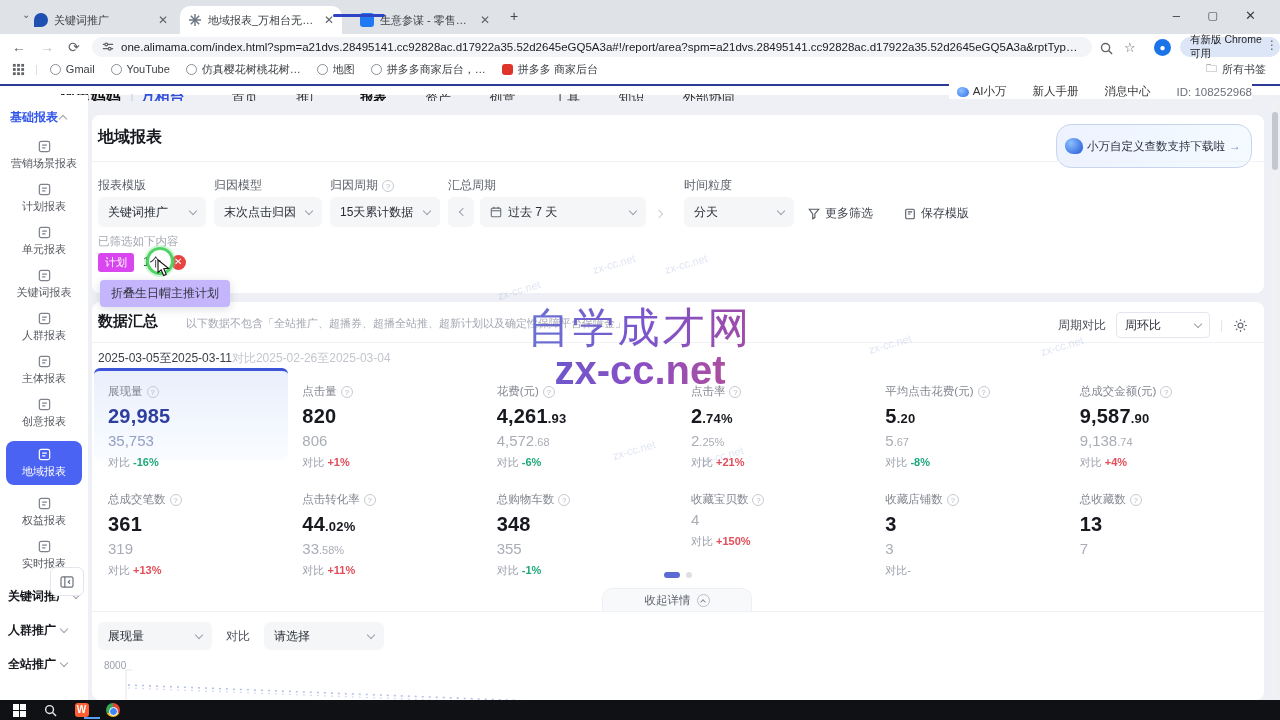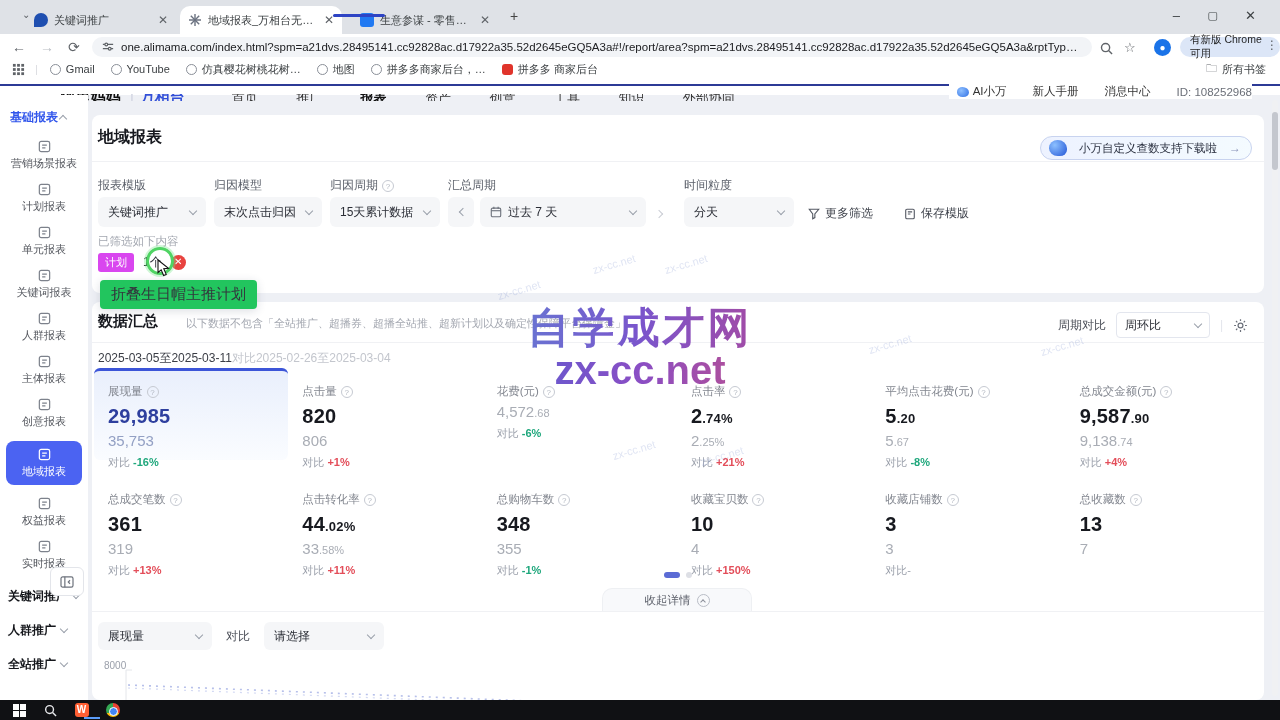--- a/index.html
+++ b/index.html
@@ -50,30 +50,30 @@
 .panel{position:absolute;background:#fff;border-radius:8px}
 #panel1{left:92px;top:115px;width:1172px;height:178px}
 #panel2{left:92px;top:302px;width:1172px;height:398px;overflow:hidden}
 .ptitle{font-size:16px;font-weight:bold;color:#17191f}
 .divider{position:absolute;left:0;width:1172px;height:1px;background:#f0f1f4}
 .flabel{font-size:12px;color:#5c616b;display:flex;align-items:center;gap:4px}
 .fselect{position:absolute;height:30px;background:#f5f6f8;border-radius:6px;display:flex;align-items:center;justify-content:space-between;padding:0 10px;font-size:12px;color:#2b2e36}
 .qm{display:inline-block;width:12px;height:12px;border:1px solid #c6cad2;border-radius:50%;color:#b4b9c2;font-size:8px;line-height:11px;text-align:center}
 .sqbtn{position:absolute;width:26px;height:30px;background:#f5f6f8;border-radius:6px;display:flex;align-items:center;justify-content:center}
 .linkbtn{position:absolute;display:flex;align-items:center;gap:5px;font-size:12px;color:#41454e}
-#banner{position:absolute;right:12px;top:21px;height:24px;border:1px solid #c8d3ef;border-radius:15px;background:linear-gradient(90deg,#edf2ff,#f4fbff);display:flex;align-items:center;gap:12px;padding:0 10px 0 8px;font-size:11.5px;color:#2c3242}
+#banner{position:absolute;right:12px;top:9px;height:44px;border:1px solid #c8d3ef;border-radius:15px;background:linear-gradient(90deg,#edf2ff,#f4fbff);display:flex;align-items:center;gap:4px;padding:0 10px 0 8px;font-size:11.5px;color:#2c3242}
 .mascot{width:18px;height:16px;border-radius:55% 60% 45% 55%;background:radial-gradient(circle at 32% 32%,#8cc0ff,#2457d6)}
 #hint{position:absolute;left:6px;top:119px;font-size:11.5px;color:#a3a7b0}
 #chiprow{position:absolute;left:6px;top:138px;display:flex;align-items:center;gap:9px}
 .chiptag{background:#d946ef;color:#fff;font-size:11px;border-radius:3px;padding:2px 7px}
 .chipcount{font-size:12px;color:#33363d}
 .delicon{width:15px;height:15px;border-radius:50%;background:#e8433f;color:#fff;font-size:10px;line-height:14px;text-align:center}
 #ring{position:absolute;left:146px;top:247px;width:28px;height:28px;border:3px solid #4fd463;border-radius:50%;box-shadow:0 0 0 2px rgba(120,230,140,.35)}
 #cursor{position:absolute;left:157px;top:259px}
-#tooltip{position:absolute;left:100px;top:280px;background:#22c55e;border-radius:4px;box-shadow:0 2px 10px rgba(40,50,80,.16);padding:5px 11px;font-size:15px;color:#33363d;z-index:30;white-space:nowrap}
+#tooltip{position:absolute;left:100px;top:280px;background:#c4b5fd;border-radius:4px;box-shadow:0 2px 10px rgba(40,50,80,.16);padding:5px 11px;font-size:12px;color:#33363d;z-index:30;white-space:nowrap}
 
 .stitle{font-size:15px;font-weight:bold;color:#17191f}
 .ssub{font-size:11px;color:#a3a7b0}
 #cmpwrap{position:absolute;right:16px;top:10px;display:flex;align-items:center;gap:10px;font-size:12px;color:#4a4e57}
 .cselect{width:94px;height:26px;border:1px solid #e3e6ee;border-radius:4px;display:flex;align-items:center;justify-content:space-between;padding:0 8px;font-size:12px;color:#2b2e36}
 #dates{position:absolute;left:6px;top:48px;font-size:12px}
 #dates .d1{color:#3a3d45}
 #dates .d2{color:#c3c6cd}
 #mgrid{position:absolute;left:2px;top:66px;width:1166px;display:grid;grid-template-columns:repeat(6,1fr);row-gap:16px}
 .mcard{height:92px;padding:16px 10px 0 14px;border-radius:6px}
@@ -94,21 +94,21 @@
 .pgdot{width:6px;height:6px;border-radius:3px;background:#dddfe5}
 #collapsetab{position:absolute;left:510px;top:286px;width:150px;height:24px;background:#f8f9fb;border:1px solid #eef0f3;border-bottom:none;border-radius:10px 10px 0 0;display:flex;align-items:center;justify-content:center;gap:6px;font-size:11.5px;color:#5d616b}
 .circ{width:13px;height:13px;border:1px solid #b9bdc6;border-radius:50%;display:flex;align-items:center;justify-content:center}
 .circ .chev{width:4px;height:4px;margin-top:2px}
 
 #chartctrl{position:absolute;left:6px;top:320px;display:flex;align-items:center;gap:14px;font-size:12px;color:#4a4e57}
 .cselect2{height:28px;background:#f5f6f8;border-radius:6px;display:flex;align-items:center;justify-content:space-between;padding:0 10px;font-size:12px;color:#2b2e36}
 #ylab{position:absolute;left:12px;top:358px;font-size:10px;color:#9ba0ab}
 
 .wm{position:absolute;z-index:40;pointer-events:none;text-align:center}
-.wm1{left:440px;top:300px;width:400px;font-size:42px;font-weight:bold;letter-spacing:3px;background:linear-gradient(90deg,#5c8ad6,#7a55cc,#c04489);-webkit-background-clip:text;background-clip:text;color:transparent}
+.wm1{left:440px;top:300px;width:400px;font-size:42px;font-weight:normal;letter-spacing:3px;background:linear-gradient(90deg,#5c8ad6,#7a55cc,#c04489);-webkit-background-clip:text;background-clip:text;color:transparent}
 .wm2{left:440px;top:348px;width:400px;font-size:40px;font-weight:bold;background:linear-gradient(90deg,#4a64d8,#8a4ec4,#d8506e);-webkit-background-clip:text;background-clip:text;color:transparent}
 .wmf{position:absolute;z-index:39;pointer-events:none;font-size:11px;color:rgba(110,130,200,.22);transform:rotate(-16deg);white-space:nowrap}
 
 #sbar{position:absolute;right:2px;top:100px;width:6px;height:596px;background:#f0f1f3;border-radius:3px}
 #sthumb{position:absolute;right:2px;top:112px;width:6px;height:58px;background:#c4c7ce;border-radius:3px}
 #taskbar{position:absolute;left:0;top:700px;width:1280px;height:20px;background:#101114;display:flex;align-items:center;gap:16px;padding-left:12px}
 .tbico{width:15px;height:15px;display:flex;align-items:center;justify-content:center}
 .winlogo{display:grid;grid-template-columns:6px 6px;grid-template-rows:6px 6px;gap:1px}
 .winlogo span{background:#fdfdfd}
 .wps{width:14px;height:14px;border-radius:3px;background:#ff5f33;color:#fff;font-size:10px;font-weight:bold;line-height:14px;text-align:center}
@@ -449,20 +449,21 @@
         <div class="mvalue"><span>820</span><span class="msmall"></span></div>
         <div class="mprev"><span>806</span><span class="psmall"></span></div>
         <div class="mdelta"><span>对比</span> <span class="up">+1%</span></div>
       </div>
 
       <div class="mcard">
         <div class="mtitle">
             <span>花费(元)</span>
             <span class="qm">?</span>
           </div>
+        <div class="mvalue"><span>4,261</span><span class="msmall">.93</span></div>
         <div class="mprev"><span>4,572</span><span class="psmall">.68</span></div>
         <div class="mdelta"><span>对比</span> <span class="down">-6%</span></div>
       </div>
 
       <div class="mcard">
         <div class="mtitle">
             <span>点击率</span>
             <span class="qm">?</span>
           </div>
         <div class="mvalue"><span>2</span><span class="msmall">.74%</span></div>
@@ -518,21 +519,20 @@
         <div class="mvalue"><span>348</span><span class="msmall"></span></div>
         <div class="mprev"><span>355</span><span class="psmall"></span></div>
         <div class="mdelta"><span>对比</span> <span class="down">-1%</span></div>
       </div>
 
       <div class="mcard">
         <div class="mtitle">
             <span>收藏宝贝数</span>
             <span class="qm">?</span>
           </div>
-        <div class="mvalue"><span>10</span><span class="msmall"></span></div>
         <div class="mprev"><span>4</span><span class="psmall"></span></div>
         <div class="mdelta"><span>对比</span> <span class="up">+150%</span></div>
       </div>
 
       <div class="mcard">
         <div class="mtitle">
             <span>收藏店铺数</span>
             <span class="qm">?</span>
           </div>
         <div class="mvalue"><span>3</span><span class="msmall"></span></div>

